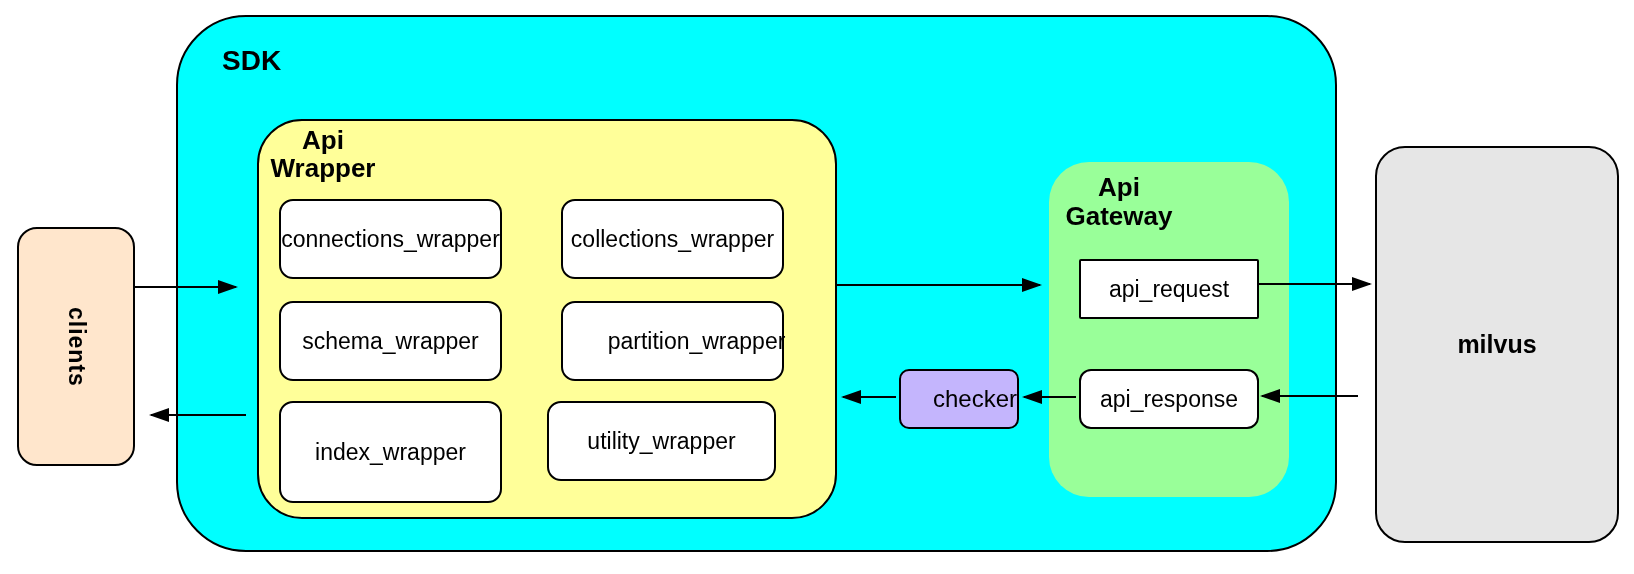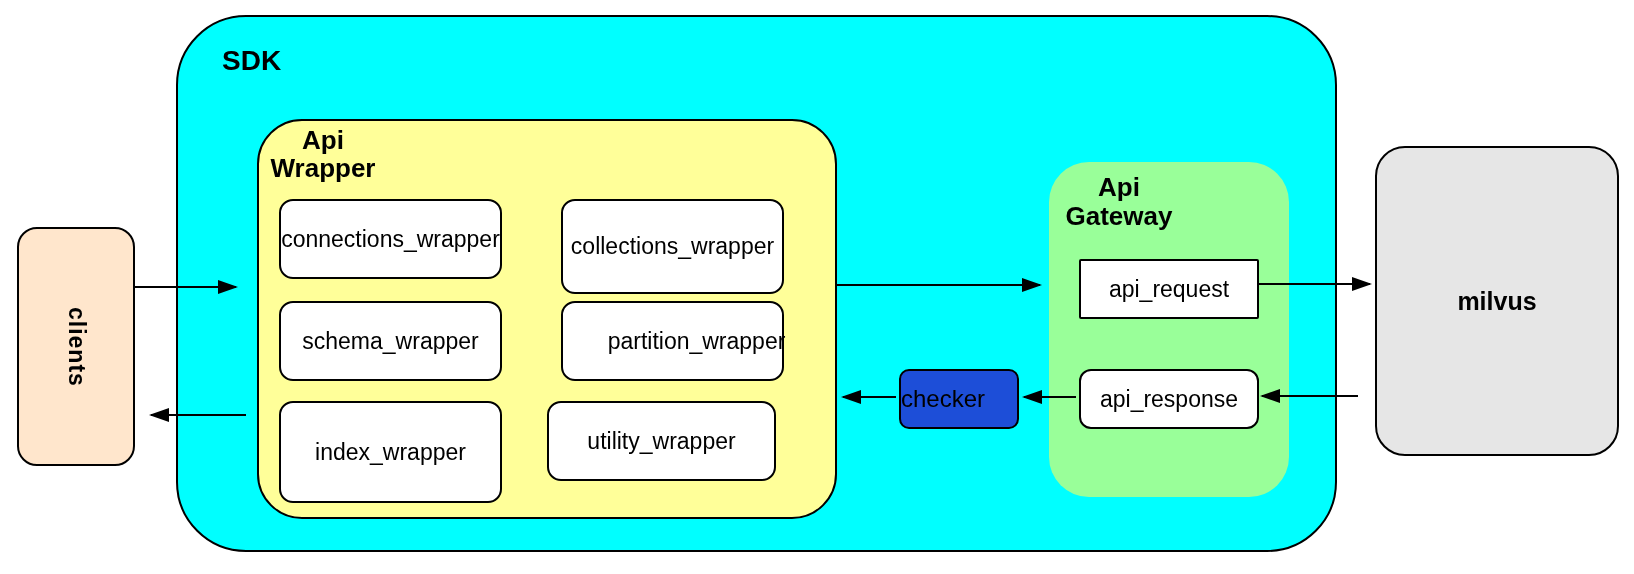--- a/index.html
+++ b/index.html
@@ -47,49 +47,49 @@
   }
 
   
   .wbox {
     position: absolute; box-sizing: border-box;
     background: #ffffff; border: 2px solid #000; border-radius: 14px;
     display: flex; align-items: center; justify-content: center;
     font-size: 23px;
   }
   .w1 { left: 20px;  top: 78px;  width: 223px; height: 80px; align-items: center; }
-  .w2 { left: 302px; top: 78px;  width: 223px; height: 95px; }
+  .w2 { left: 302px; top: 78px;  width: 223px; height: 80px; }
   .w3 { left: 20px;  top: 180px; width: 223px; height: 80px; }
   .w4 { left: 302px; top: 180px; width: 223px; height: 80px; padding-left: 48px; }
   .w5 { left: 20px;  top: 280px; width: 223px; height: 102px; }
   .w6 { left: 288px; top: 280px; width: 229px; height: 80px; }
 
   
   .checker {
     position: absolute; left: 721px; top: 352px; width: 120px; height: 60px;
-    background: #1d4ed8; border: 2px solid #000; border-radius: 10px;
-    display: flex; align-items: center; justify-content: flex-start;
+    background: #c4b5fd; border: 2px solid #000; border-radius: 10px;
+    display: flex; align-items: center; justify-content: flex-end;
     font-size: 24px; box-sizing: border-box;
   }
 
   
   .api-gateway {
     position: absolute; left: 871px; top: 145px; width: 240px; height: 335px;
     background: #99FF99; border-radius: 40px; box-sizing: border-box;
   }
   .api-gateway-label {
     position: absolute; left: 0; top: 11px; width: 140px;
     text-align: center; font-weight: bold; font-size: 26px; line-height: 1.1;
   }
   .gw1 { left: 30px; top: 97px;  width: 180px; height: 60px; border-radius: 2px; }
   .gw2 { left: 30px; top: 207px; width: 180px; height: 60px; border-radius: 12px; }
 
   
   .milvus {
-    left: 1375px; top: 146px; width: 244px; height: 310px;
+    left: 1375px; top: 146px; width: 244px; height: 397px;
     background: #E6E6E6; border: 2px solid #000; border-radius: 30px;
     display: flex; align-items: center; justify-content: center;
     font-weight: bold; font-size: 25px;
   }
 
   .arrow-layer {
     position: absolute; left: 0; top: 0; width: 1634px; height: 574px;
     pointer-events: none;
   }
 </style>

